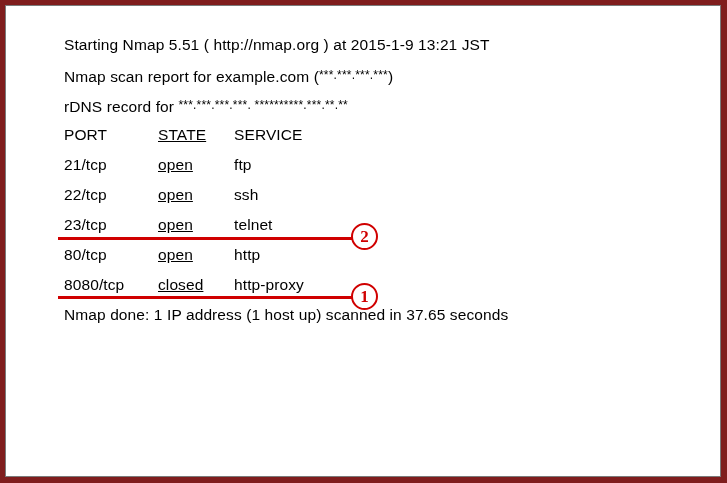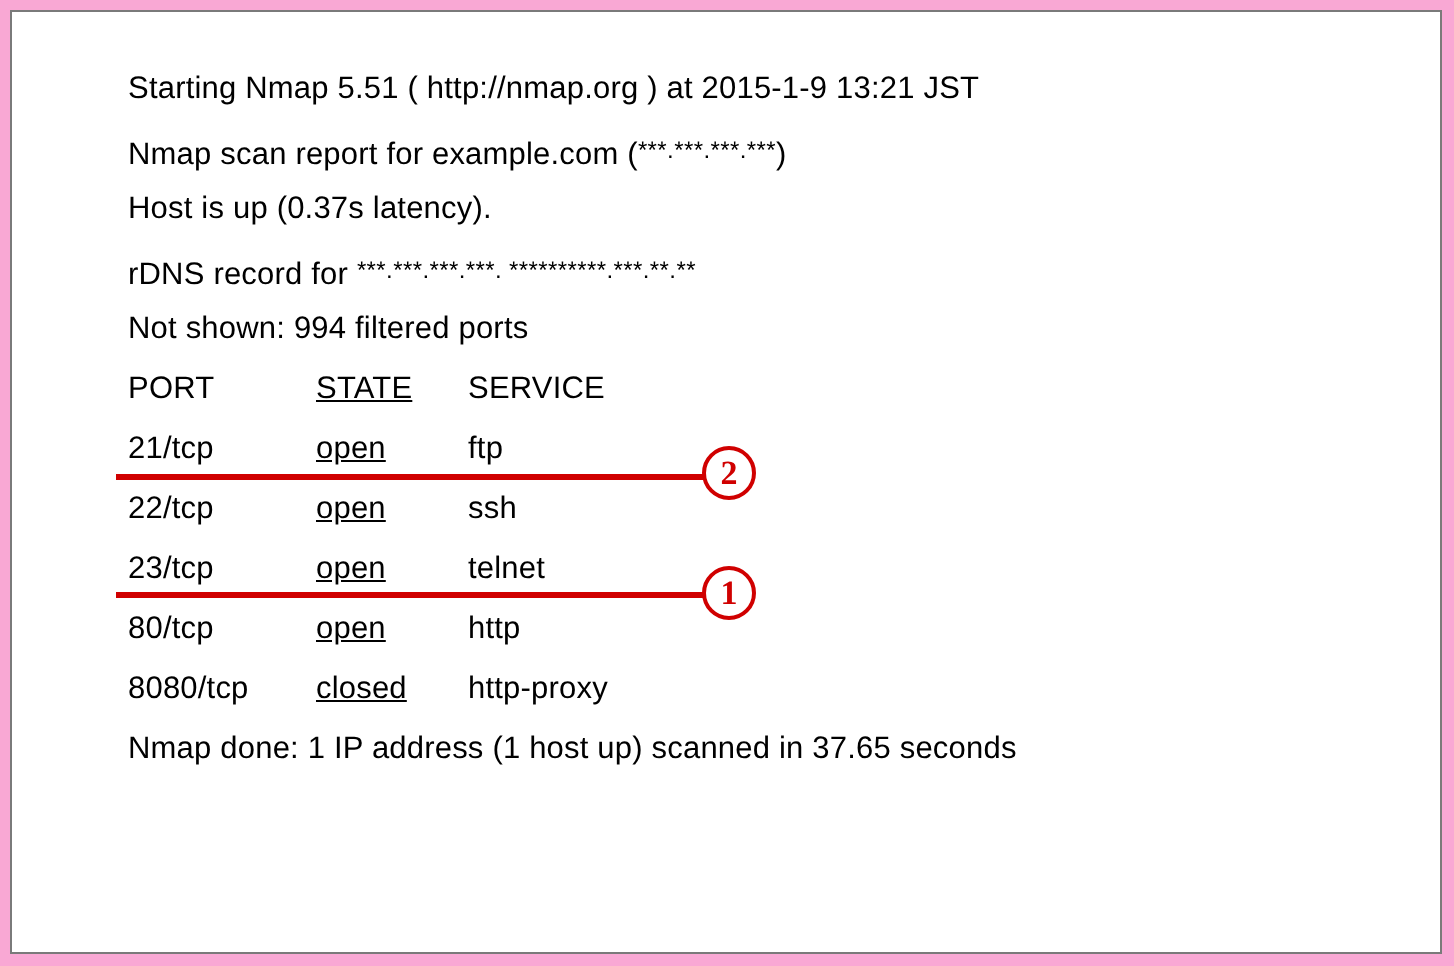--- a/index.html
+++ b/index.html
@@ -7,21 +7,21 @@
     padding: 0;
     background: #ffffff;
   }
   body {
     font-family: "Liberation Sans", sans-serif;
   }
   #screen {
     position: relative;
     width: 727px;
     height: 483px;
-    background: #f9a8d4;
+    background: #7f1d1d;
     box-sizing: border-box;
     overflow: hidden;
   }
   
   #frame {
     position: absolute;
     left: 5px;
     top: 5px;
     width: 716px;
     height: 472px;
@@ -99,25 +99,23 @@
 <div id="screen">
 
   <div id="frame">
 
     <div id="terminal-output">
 
       <div class="line">Starting Nmap 5.51 ( http://nmap.org ) at 2015-1-9 13:21 JST</div>
 
       <div class="line"><span>Nmap scan report for example.com (</span><span class="mask">***.***.***.***</span><span>)</span></div>
 
-      <div class="line">Host is up (0.37s latency).</div>
 
       <div class="line"><span>rDNS record for </span><span class="mask">***.***.***.***. **********.***.**.**</span></div>
 
-      <div class="line">Not shown: 994 filtered ports</div>
 
       <div class="line"><span class="col-port">PORT</span><span class="col-state">STATE</span><span class="col-service">SERVICE</span></div>
 
       <div class="line"><span class="col-port">21/tcp</span><span class="col-state">open</span><span class="col-service">ftp</span></div>
 
       <div class="line"><span class="col-port">22/tcp</span><span class="col-state">open</span><span class="col-service">ssh</span></div>
 
       <div class="line"><span class="col-port">23/tcp</span><span class="col-state">open</span><span class="col-service">telnet</span></div>
 
 

